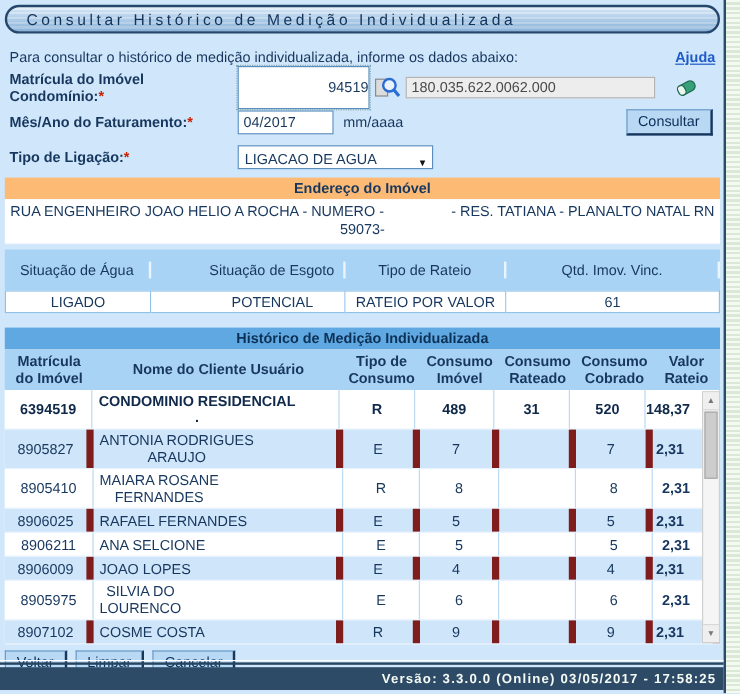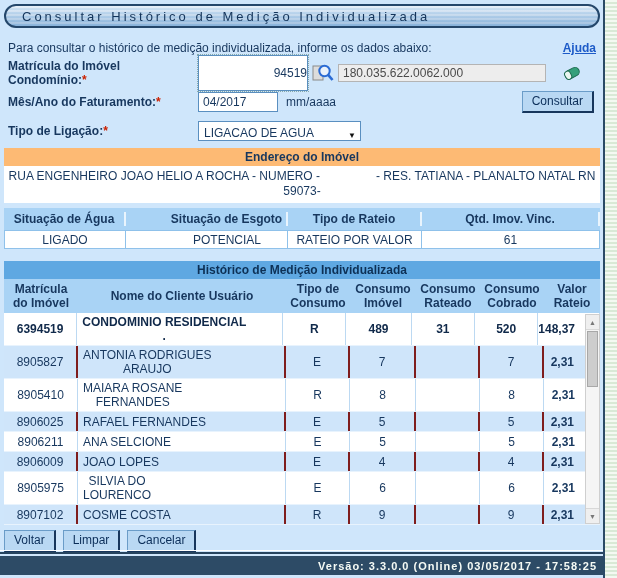--- a/index.html
+++ b/index.html
@@ -41,42 +41,42 @@
     display:flex; align-items:flex-end; padding:0 4px 0 5px; cursor:pointer; }
   .select .arrow{ margin-left:auto; font-size:8px; color:#111; }
 
   .secbar{ height:18px; background:#5fa8e2; text-align:center; font-weight:bold;
     line-height:18px; color:#0d3055; margin-top:6px; }
   .subbar{ height:18px; background:#fdba74; text-align:center; font-weight:bold; line-height:18px; }
   .addr{ background:#fff; text-align:center; padding:3px 0 4px; line-height:15px;
     border-bottom:1px solid #cfe6fb; }
   .gapspace{ display:inline-block; width:56px; }
 
-  .info-h{ display:flex; background:#a9d3f5; font-weight:bold; height:22px;
+  .info-h{ display:flex; background:#a9d3f5; font-weight:normal; height:34px;
     align-items:center; margin-top:4px; }
   .info-h .icell{ border-right:2px solid #e9f4fd; }
   .info-v{ display:flex; height:19px; }
   .info-v .icell{ background:#fff; border:1px solid #8fc1ea; border-left:none; }
   .info-v .icell:first-child{ border-left:1px solid #8fc1ea; }
   .icell{ display:flex; align-items:center; justify-content:center; text-align:center; }
   .iw0{ width:122px; } .iw1{ width:162px;padding-left:41px; } .iw2{ width:134px; } .iw3{ flex:1; }
 
   .hist{ margin-top:12px; }
   .hist-head{ display:flex; background:#a9d3f5; padding:3px 0; font-weight:bold; }
   .hcell{ white-space:pre-line; text-align:center; line-height:14px; display:flex;
     align-items:center; justify-content:center; }
   .cw0{ width:74px; } .cw1{ width:208px; } .cw2{ width:64px; } .cw3{ width:66px; }
   .cw4{ width:64px; } .cw5{ width:64px; } .cw6{ flex:1; }
 
   .rows{ position:relative; background:#fff; }
   .trow{ display:flex; border-bottom:1px solid #e8f3fd; background:#fff; }
   .trow.alt{ background:#cfe5fa; }
   .trow .c{ display:flex; align-items:center; justify-content:center; min-height:19px;
     border-right:1px solid #bcd9f2; line-height:14px; padding:2px 0; }
-  .trow.alt .c{ border-right:2px solid #7f1d1d; }
+  .trow.alt .c{ border-right:6px solid #7f1d1d; }
   .c.c-nome{ justify-content:flex-start; padding-left:5px; white-space:pre-line; text-align:center; }
   .c.c-val{ justify-content:flex-end; padding-right:24px; font-weight:bold; }
   .trow.main{ font-weight:bold; color:#10294a; }
 
   .sbar{ position:absolute; top:1px; right:0; bottom:1px; width:15px;
     background:#f5f5f5; border:1px solid #cfcfcf; }
   .sbtn{ height:15px; display:flex; align-items:center; justify-content:center;
     font-size:7px; color:#777; background:#efefef; cursor:pointer; }
   .sbtn.up{ border-bottom:1px solid #d8d8d8; }
   .sbtn.down{ position:absolute; bottom:0; left:0; right:0; border-top:1px solid #d8d8d8; }

